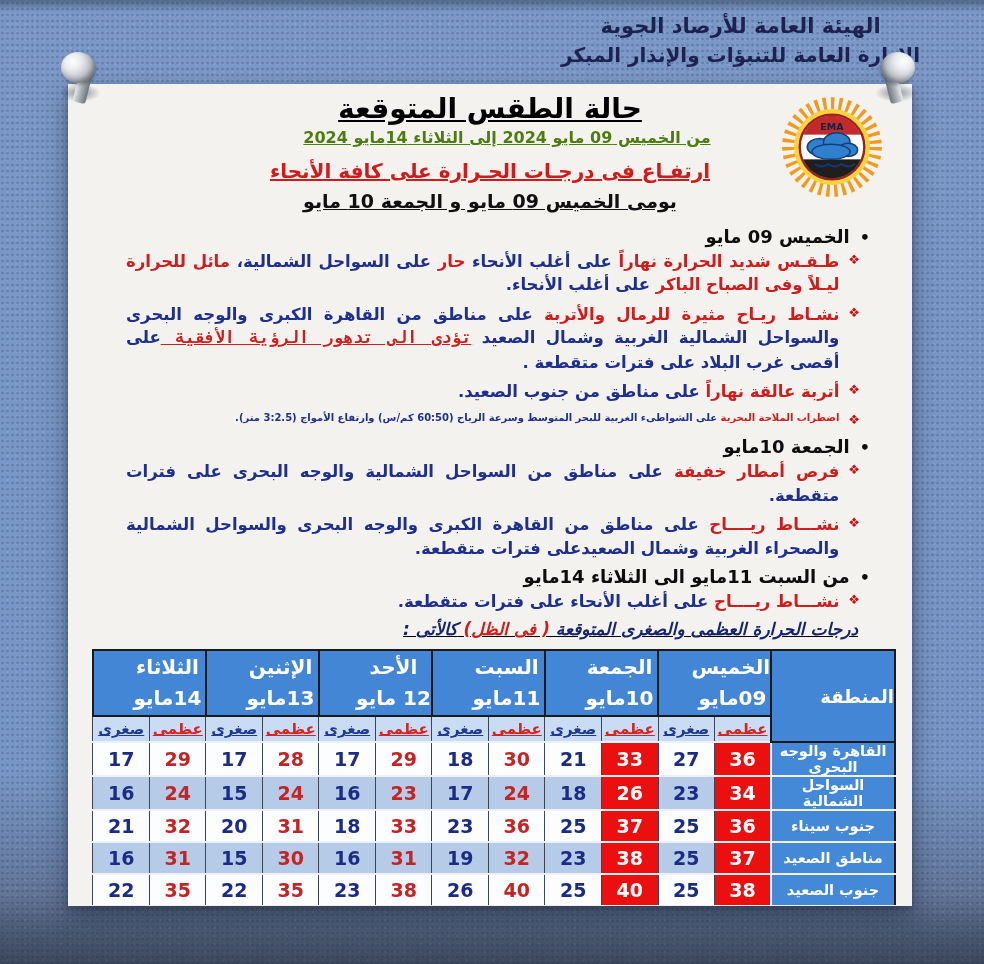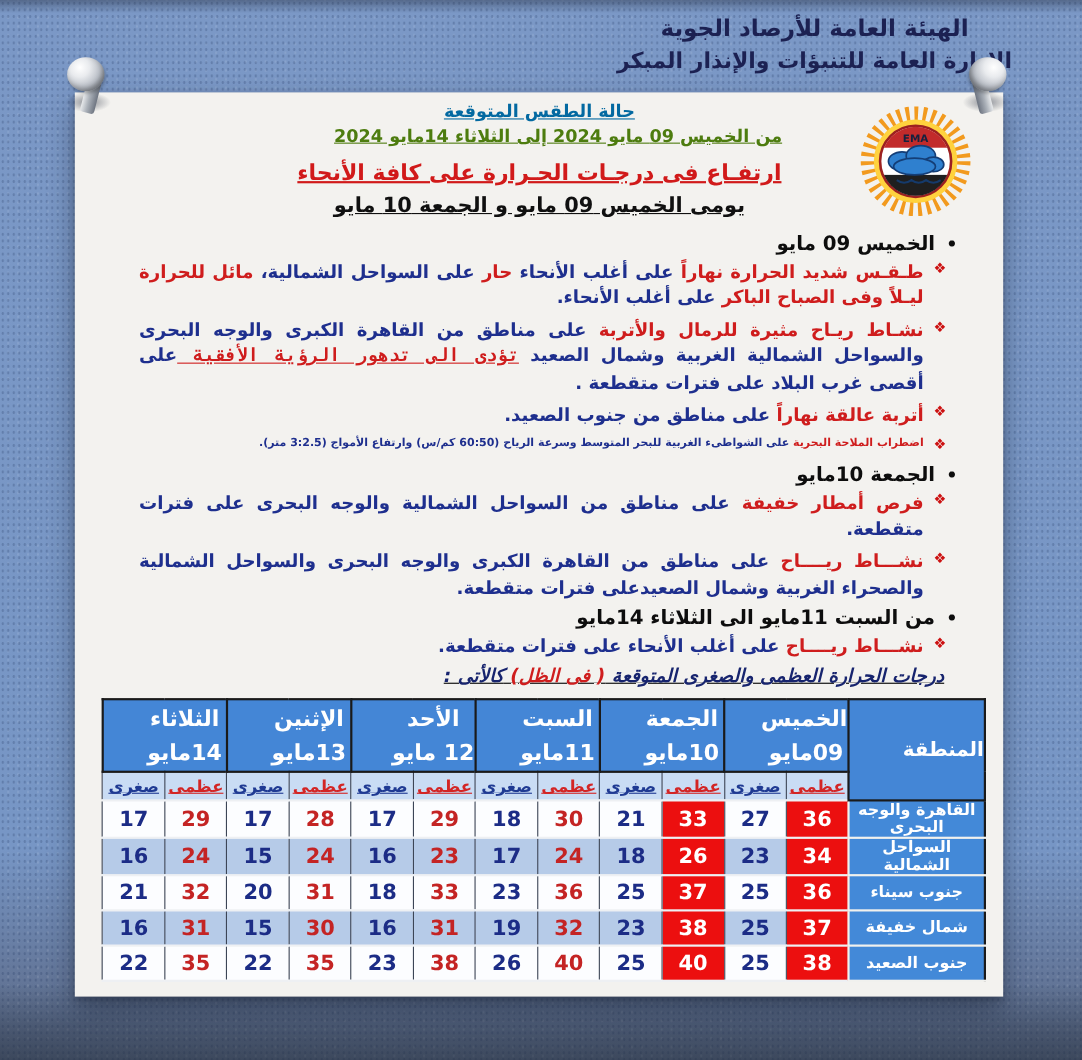--- a/index.html
+++ b/index.html
@@ -40,21 +40,21 @@
     box-shadow:inset -2px -3px 5px rgba(0,0,0,.25),1px 2px 3px rgba(0,0,0,.25);}
   .pin.right{transform:scaleX(-1);}
   .pin.left{left:58px;top:52px;}
   .pin.right{left:872px;top:52px;}
 
   
   .logo{position:absolute;top:6px;left:auto;right:16px;width:128px;height:114px;}
 
   
   .titles{padding-top:8px;text-align:center;font-weight:bold;}
-  .t-main{font-size:16px;color:#0369a1;text-decoration:underline;margin-bottom:3px;}
+  .t-main{font-size:28px;color:#000000;text-decoration:underline;margin-bottom:3px;}
   .t-range{font-size:16px;color:#4d7c0f;text-decoration:underline;margin-bottom:12px;padding-left:34px;}
   .t-highlight{font-size:20px;color:#d11a1a;text-decoration:underline;margin-bottom:7px;}
   .t-sub{font-size:19px;color:#101010;text-decoration:underline;}
 
   
   .forecast{padding:8px 42px 0 58px;font-weight:bold;}
   .day-header{font-size:18px;color:#0d0d0d;margin:6px 0 3px;}
   .day-header .dot{margin-left:10px;font-size:16px;}
   .fc-item{display:flex;margin:0 10px 6px 0;}
   .fc-item .dia{color:#cc1111;font-size:13px;line-height:1.6;margin-left:9px;flex:0 0 auto;}
@@ -262,21 +262,21 @@
           <td class="max">36</td>
           <td class="min">23</td>
           <td class="max">33</td>
           <td class="min">18</td>
           <td class="max">31</td>
           <td class="min">20</td>
           <td class="max">32</td>
           <td class="min">21</td>
         </tr>
         <tr class="even">
-          <th class="region-c">شمال خفيفة</th>
+          <th class="region-c">مناطق الصعيد</th>
           <td class="max hl">37</td>
           <td class="min">25</td>
           <td class="max hl">38</td>
           <td class="min">23</td>
           <td class="max">32</td>
           <td class="min">19</td>
           <td class="max">31</td>
           <td class="min">16</td>
           <td class="max">30</td>
           <td class="min">15</td>

